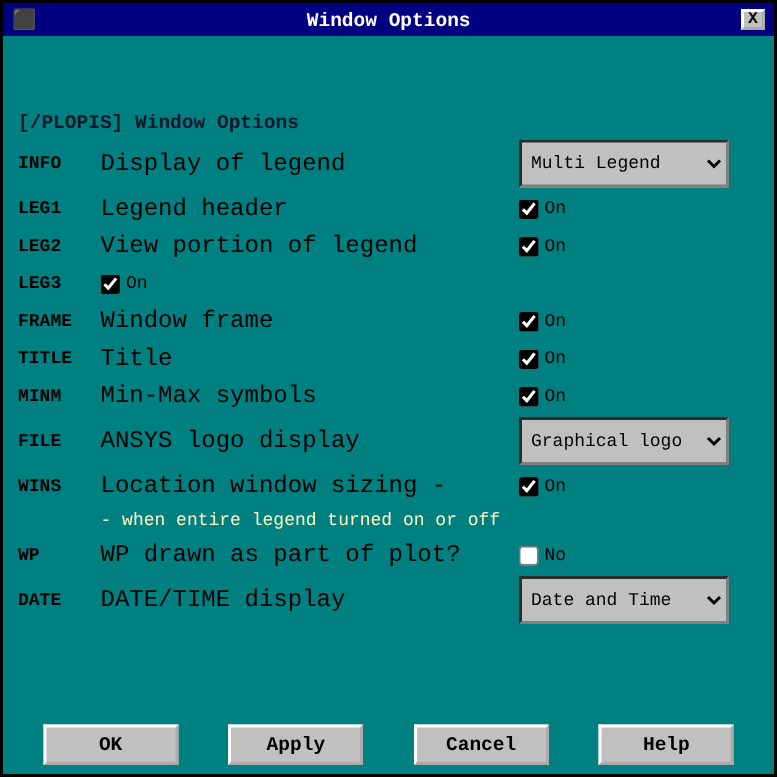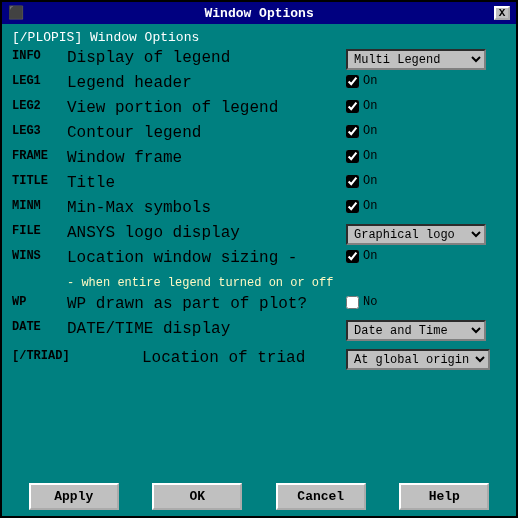--- a/index.html
+++ b/index.html
@@ -44,28 +44,29 @@
       cursor: pointer;
       font-weight: bold;
     }
     .content {
       padding: 6px 10px 6px 10px;
       flex: 1;
       display: flex;
       flex-direction: column;
     }
     .section-header {
-      color: #ffffff;
-      font-weight: normal;
+      color: #0f172a;
+      font-weight: bold;
       font-size: 13px;
       margin-bottom: 4px;
+      margin-top: 44px;
     }
     .row {
       display: flex;
-      align-items: flex-start;
+      align-items: center;
       margin-bottom: 3px;
       min-height: 22px;
     }
     .row-key {
       width: 55px;
       font-weight: bold;
       color: #000;
       font-size: 12px;
       flex-shrink: 0;
     }
@@ -92,21 +93,21 @@
       height: 13px;
       accent-color: #000;
     }
     select {
       background: #c0c0c0;
       border: 2px inset #808080;
       font-family: 'Courier New', Courier, monospace;
       font-size: 12px;
       color: #000;
       padding: 1px 2px;
-      height: 21px;
+      height: 32px;
       min-width: 140px;
     }
     .indent-row {
       display: flex;
       align-items: center;
       margin-bottom: 3px;
       min-height: 18px;
       padding-left: 55px;
     }
     .indent-label {
@@ -174,21 +175,20 @@
       <div class="row-control">
         <label class="checkbox-label">
           <input type="checkbox" checked="" style="">
           <span>On</span>
         </label>
       </div>
     </div>
 
     <div class="row">
       <span class="row-key">LEG3</span>
-      <span class="row-label">Contour legend</span>
       <div class="row-control">
         <label class="checkbox-label">
           <input type="checkbox" checked="" style="">
           <span>On</span>
         </label>
       </div>
     </div>
 
     <div class="row">
       <span class="row-key">FRAME</span>
@@ -268,34 +268,23 @@
       <div class="row-control">
         <select>
           <option>Date and Time</option>
           <option>Date only</option>
           <option>Time only</option>
           <option>No display</option>
         </select>
       </div>
     </div>
 
-    <div class="row" style="margin-top:4px;">
-      <span class="row-key" style="width:130px; font-weight:bold;">[/TRIAD]</span>
-      <span class="row-label">Location of triad</span>
-      <div class="row-control">
-        <select>
-          <option>At global origin</option>
-          <option>At screen corner</option>
-          <option>No triad</option>
-        </select>
-      </div>
-    </div>
 
 
   </div>
 
   <div class="button-row">
+    <button class="btn">OK</button>
     <button class="btn">Apply</button>
-    <button class="btn">OK</button>
     <button class="btn">Cancel</button>
     <button class="btn">Help</button>
   </div>
 </div>
 
 </body></html>

